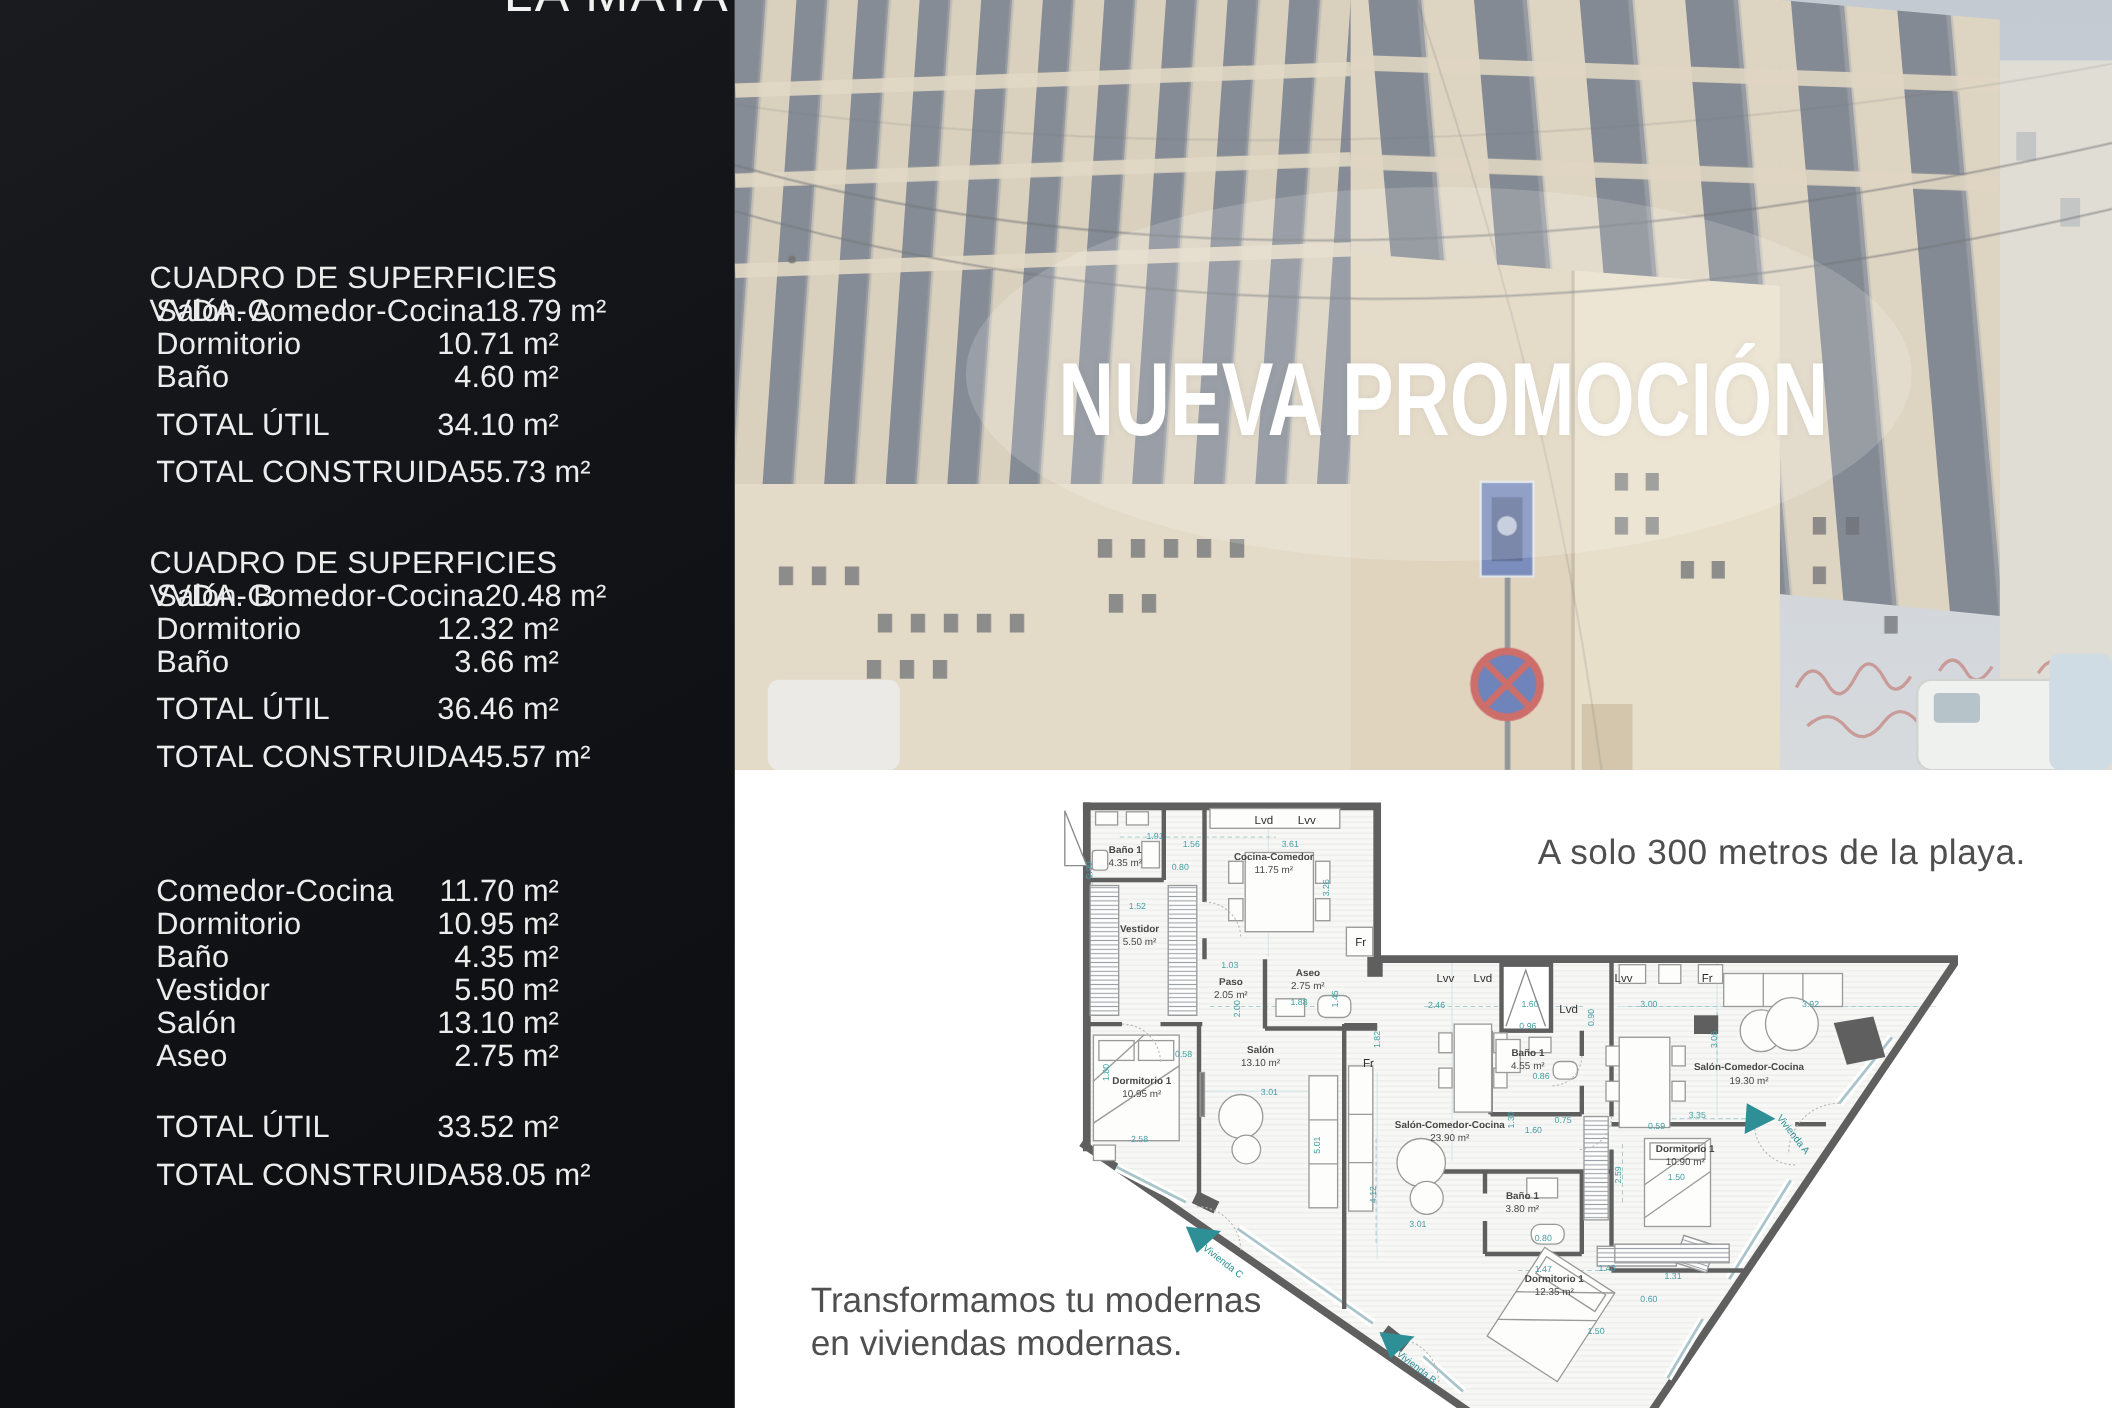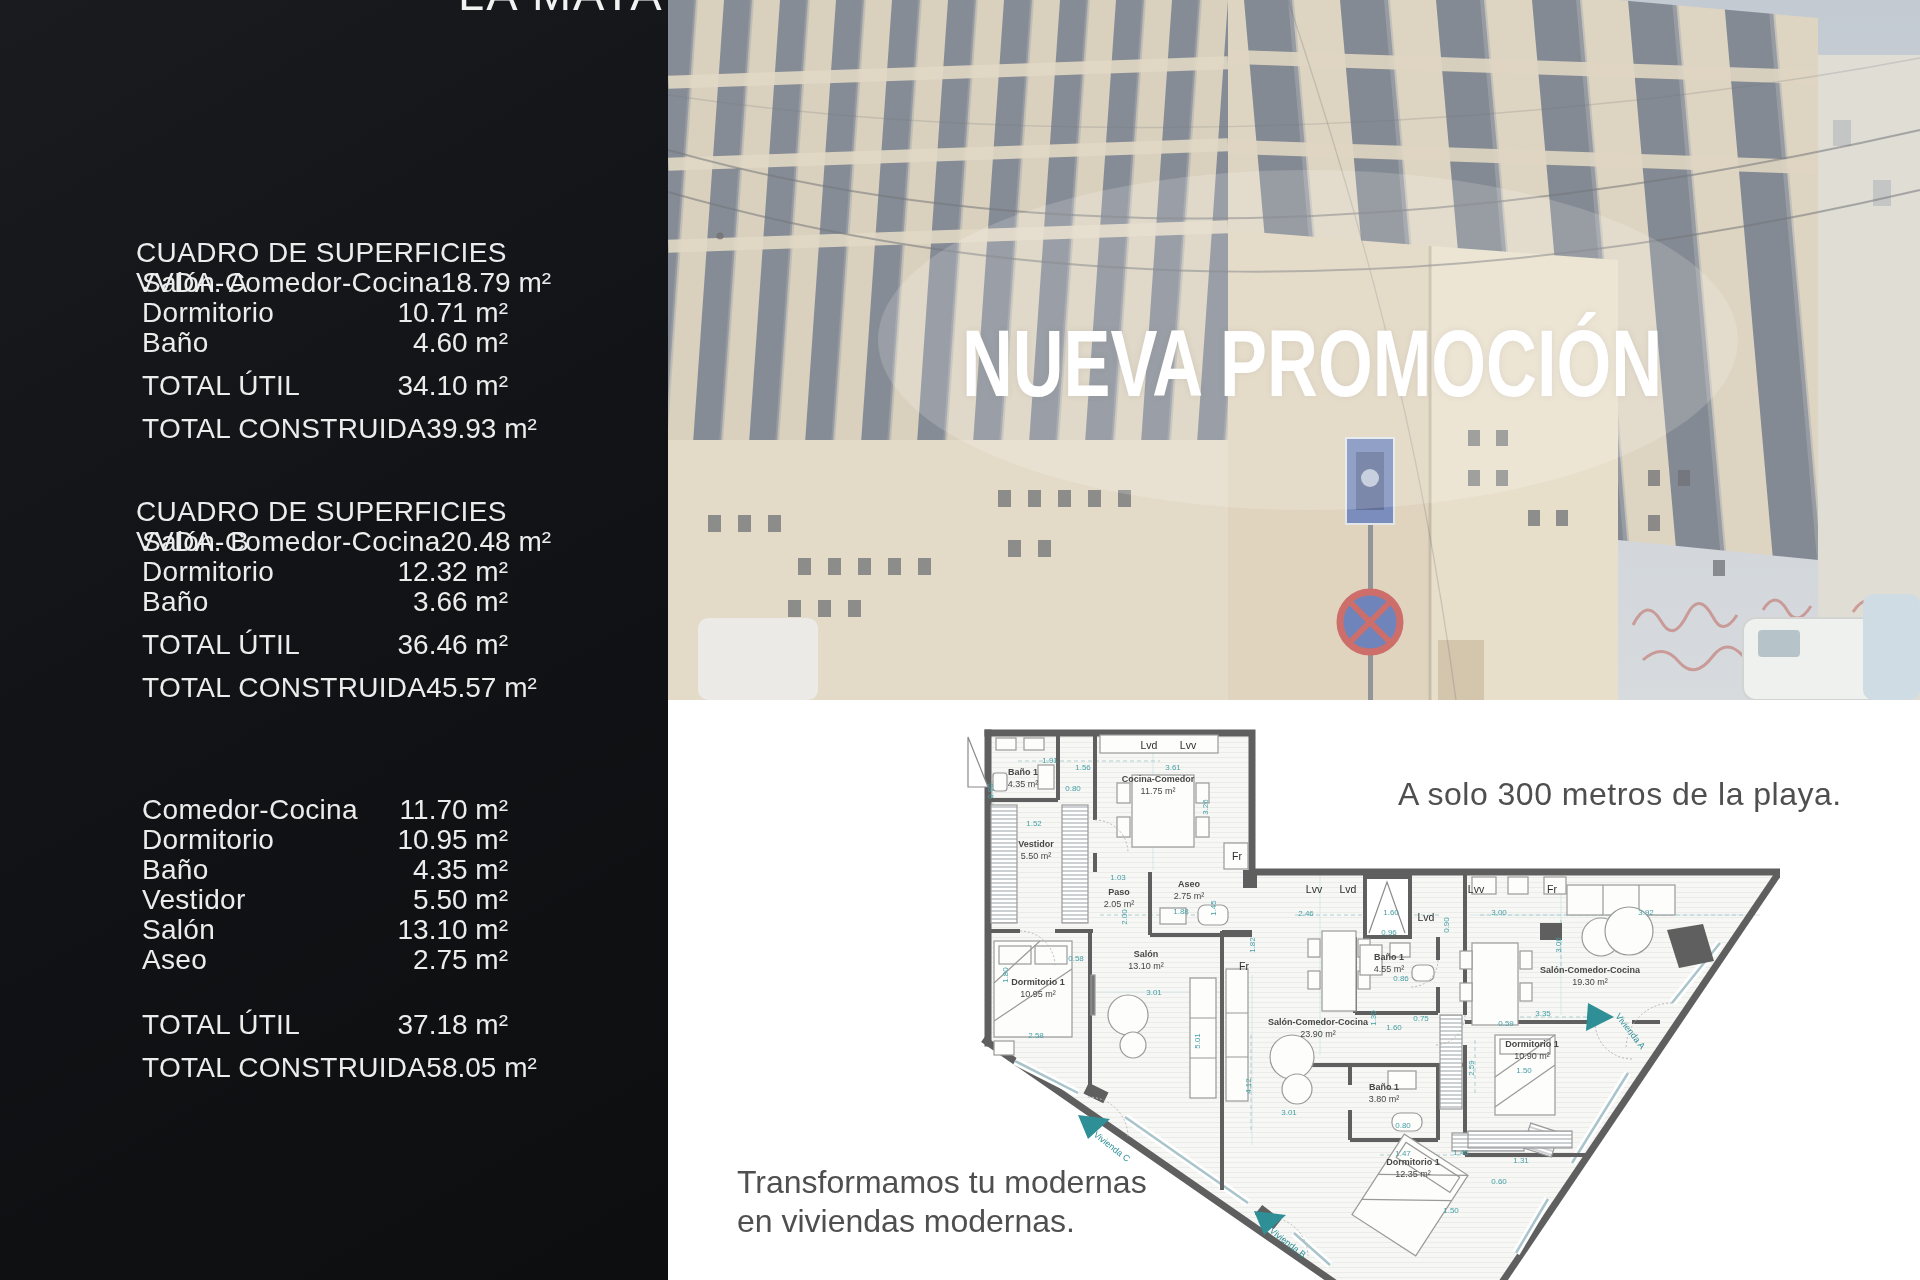--- a/index.html
+++ b/index.html
@@ -22,21 +22,21 @@
   .photo-wrap svg{display:block;}
   .hero{position:absolute;left:668px;top:0;width:1288px;height:700px;pointer-events:none;}
   .hero-title{position:absolute;left:0;right:0;top:318px;text-align:center;color:#ffffff;
               font-size:80px;font-weight:700;letter-spacing:0px;white-space:nowrap;
               transform:scale(.88,1.18);text-shadow:0 0 6px rgba(120,120,120,.15);}
   .hero-sub{position:absolute;left:0;right:0;top:418px;text-align:center;color:#fbfbfb;
             font-size:43px;font-weight:400;letter-spacing:5px;white-space:nowrap;
             transform:scaleY(1.02);opacity:.97;}
   
   .tagline-top{position:absolute;left:1398px;top:756px;font-size:32px;color:#4f4f4f;
-               letter-spacing:.5px;white-space:nowrap;margin-top:20px;}
+               letter-spacing:.5px;white-space:nowrap;}
   .tagline-bottom{position:absolute;left:737px;top:1163px;font-size:32px;color:#4f4f4f;line-height:39px;}
   .plan-wrap{position:absolute;left:960px;top:725px;width:820px;height:560px;}
   svg text{font-family:"Liberation Sans",sans-serif;}
   .room-n{font-size:9px;font-weight:700;fill:#474747;text-anchor:middle;}
   .room-a{font-size:9px;font-weight:400;fill:#474747;text-anchor:middle;}
   .dim{font-size:8px;fill:#47a0a6;text-anchor:middle;}
   .appl{font-size:10.5px;fill:#2e2e2e;text-anchor:middle;}
   .entr{font-size:9px;fill:#2e8f96;text-anchor:middle;}
 </style>
 </head>
@@ -62,21 +62,21 @@
         <span class="val">4.60 m²</span>
       </div>
       <div class="gap-sm"></div>
       <div class="t-row">
         <span class="lbl">TOTAL ÚTIL</span>
         <span class="val">34.10 m²</span>
       </div>
       <div class="gap-sm"></div>
       <div class="t-row">
         <span class="lbl">TOTAL CONSTRUIDA</span>
-        <span class="val">39.93 m²</span>
+        <span class="val">55.73 m²</span>
       </div>
     </div>
 
     <div class="surface-table tbl-b">
       <div class="t-head">CUADRO DE SUPERFICIES VVDA. B</div>
       <div class="t-row">
         <span class="lbl">Salón-Comedor-Cocina</span>
         <span class="val">20.48 m²</span>
       </div>
       <div class="t-row">
@@ -120,21 +120,21 @@
         <span class="lbl">Salón</span>
         <span class="val">13.10 m²</span>
       </div>
       <div class="t-row">
         <span class="lbl">Aseo</span>
         <span class="val">2.75 m²</span>
       </div>
       <div class="gap-lg"></div>
       <div class="t-row">
         <span class="lbl">TOTAL ÚTIL</span>
-        <span class="val">37.18 m²</span>
+        <span class="val">33.52 m²</span>
       </div>
       <div class="gap-sm"></div>
       <div class="t-row">
         <span class="lbl">TOTAL CONSTRUIDA</span>
         <span class="val">58.05 m²</span>
       </div>
     </div>
   </div>
 
   <div class="photo-wrap">

